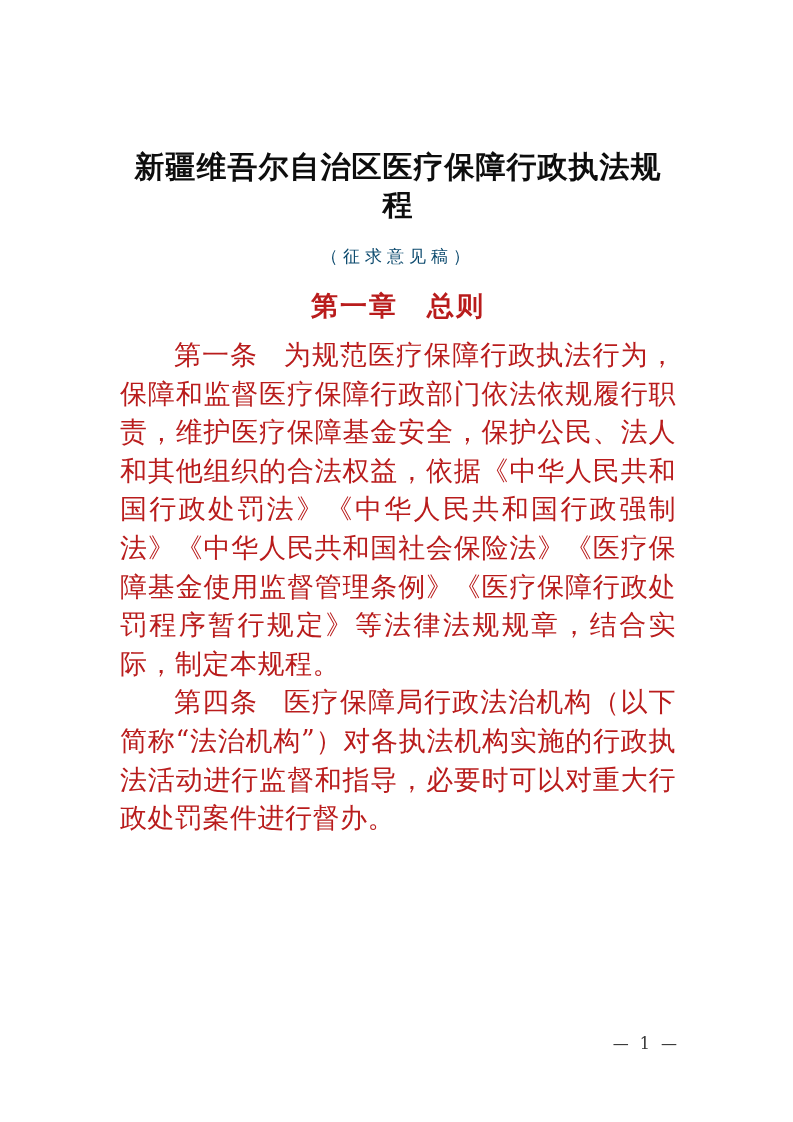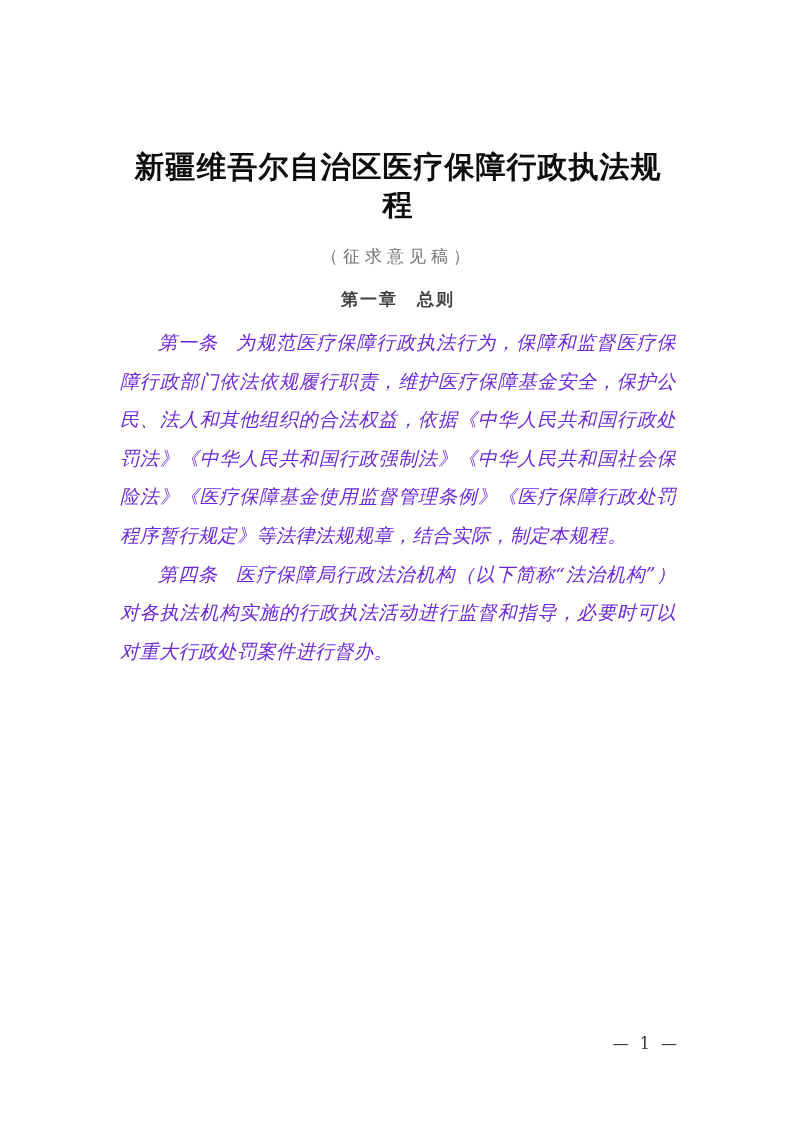--- a/index.html
+++ b/index.html
@@ -28,44 +28,43 @@
     line-height: 1.25;
     color: #0d0d0d;
     font-family: "DejaVu Serif", "Liberation Serif", serif;
   }
   .doc-subtitle {
     margin: 22px 0 0 0;
     text-align: center;
     font-size: 17px;
     font-weight: normal;
     letter-spacing: 5px;
-    color: #737373;
+    color: #0c4a6e;
     font-family: "DejaVu Serif", "Liberation Serif", serif;
   }
   .chapter-heading {
     margin: 20px 0 0 0;
     text-align: center;
-    font-size: 17px;
+    font-size: 27px;
     font-weight: bold;
     letter-spacing: 2px;
-    color: #404040;
+    color: #b91c1c;
     font-family: "DejaVu Sans", "Liberation Sans", sans-serif;
   }
   .doc-body {
     margin-top: 12px;
   }
   .body-para {
     margin: 0;
-    font-size: 19px;
+    font-size: 27px;
     line-height: 38.6px;
     text-align: justify;
     text-indent: 2em;
-    color: #6d28d9;
+    color: #b91c1c;
     letter-spacing: 0.5px;
-    font-style: italic;
   }
   .art-num {
     padding-right: 0.95em;
   }
   .page-footer {
     position: absolute;
     right: 113px;
     top: 1022px;
     font-size: 16px;
     letter-spacing: 3px;

